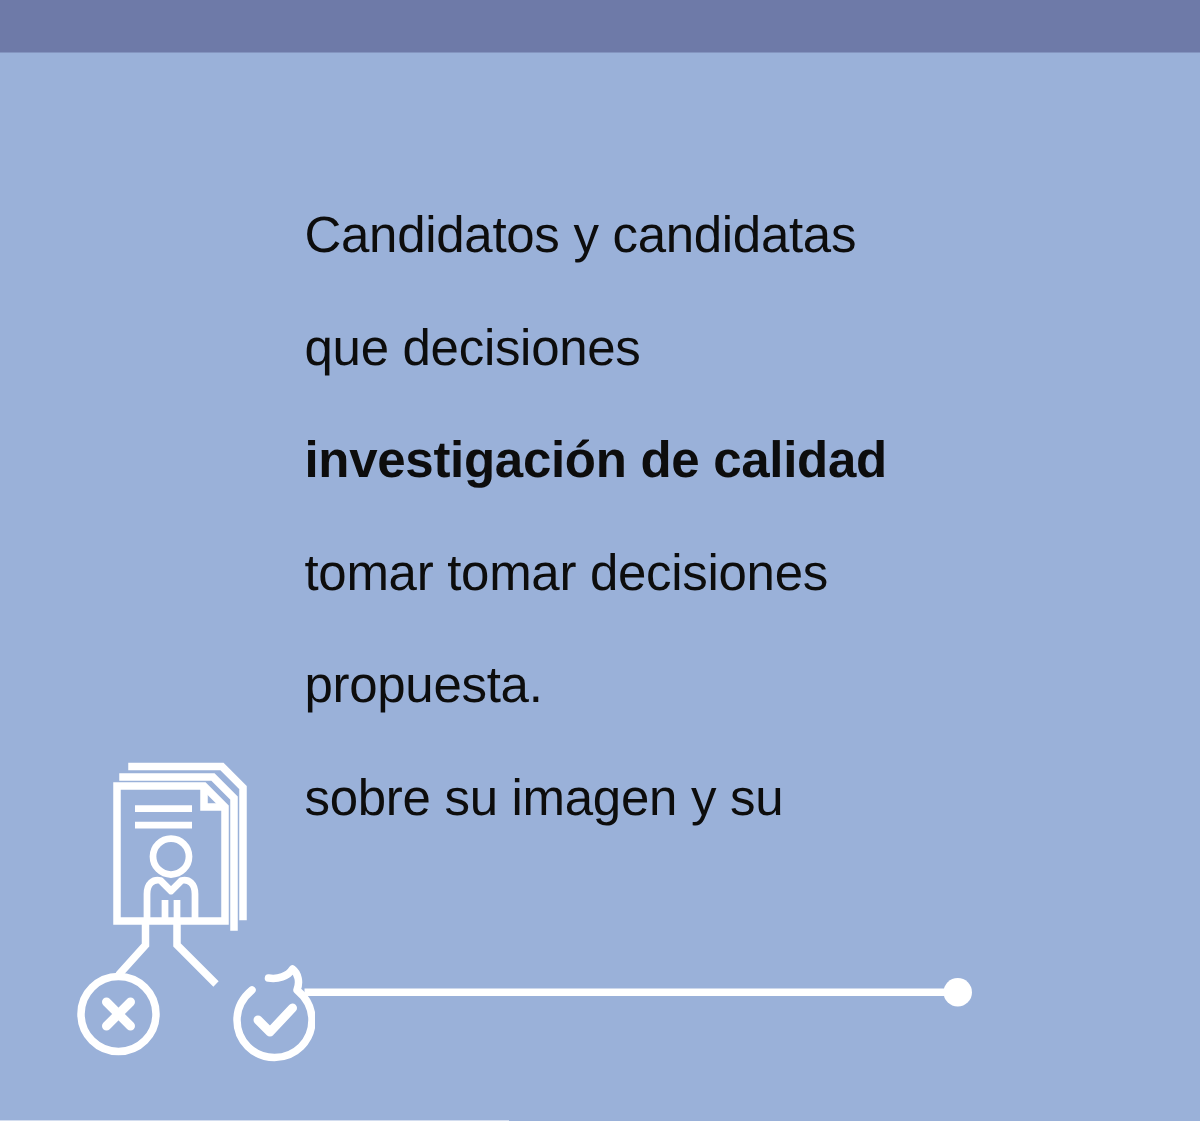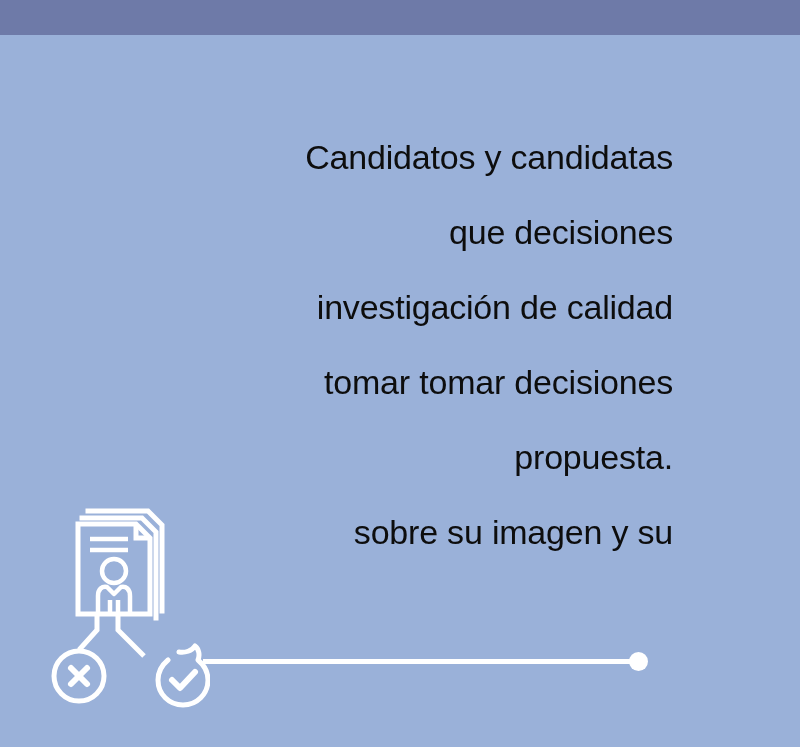--- a/index.html
+++ b/index.html
@@ -9,21 +9,20 @@
   }
   body {
     font-family: "Liberation Sans", sans-serif;
   }
   #slide {
     position: relative;
     width: 800px;
     height: 747px;
     background: #9ab1d9;
     overflow: hidden;
-    text-align: right;
   }
   #top-band {
     position: absolute;
     left: 0;
     top: 0;
     width: 800px;
     height: 35px;
     background: #6e7aa8;
   }
   #headline {
@@ -35,22 +34,21 @@
     line-height: 37.5px;
     color: #0d0d0d;
     letter-spacing: -0.2px;
     font-weight: 400;
     white-space: pre-line;
   }
   #headline .line {
     display: block;
   }
   #headline .line.bold {
-    font-weight: 400;
-    margin-left: 36px;
+    font-weight: 700;
   }
   #icon-group {
     position: absolute;
     left: 40px;
     top: 488px;
     width: 170px;
     height: 225px;
   }
   #icon-group svg {
     display: block;

